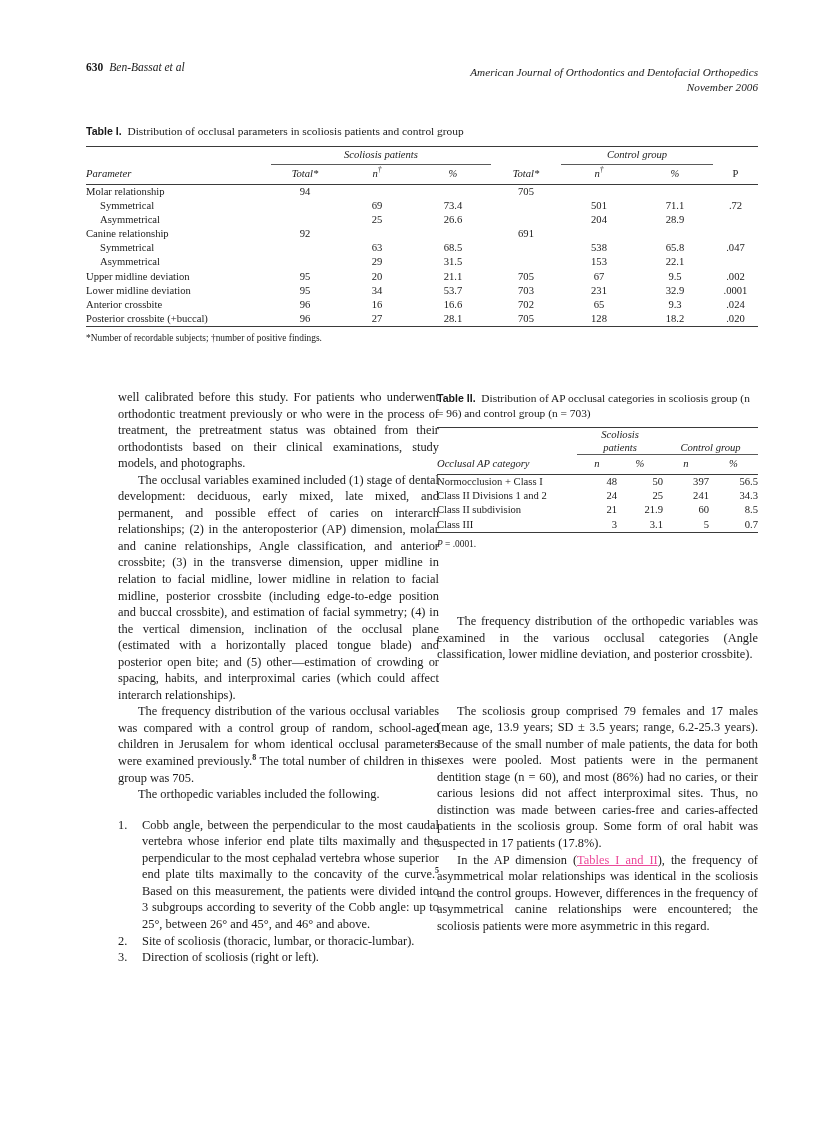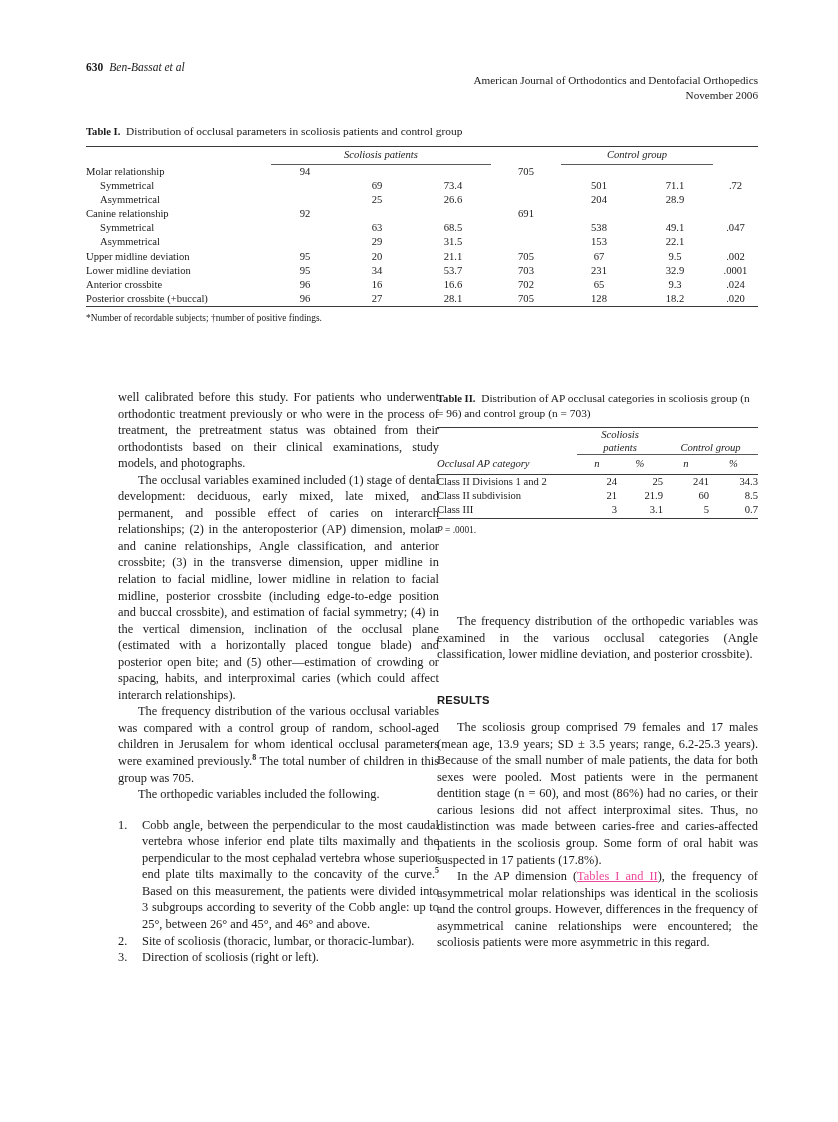--- a/index.html
+++ b/index.html
@@ -37,33 +37,34 @@
     white-space: nowrap;
   }
   .runhead-left .pageno {
     font-weight: bold;
     font-style: normal;
     margin-right: 6px;
   }
   .runhead-right {
     position: absolute;
     right: 0;
-    top: 12px;
+    top: 4px;
     text-align: right;
     font-size: 11.2px;
+    font-style: italic;
     line-height: 14.5px;
   }
 
   
   .tbl-caption {
     font-size: 11.4px;
     line-height: 15px;
   }
   .tbl-caption .tlabel {
-    font-family: Liberation Serif, serif;
+    font-family: Liberation Sans, sans-serif;
     font-weight: bold;
     font-size: 10.6px;
     margin-top: 20px;
   }
 
   table.data {
     border-collapse: collapse;
     font-size: 10.6px;
     width: 100%;
   }
@@ -185,20 +186,30 @@
         <col style="width:45px">
       </colgroup>
       <tbody>
         <tr class="grphead rule-top">
           <td></td>
           <td class="ctr ital grp-rule" colspan="3">Scoliosis patients</td>
           <td></td>
           <td class="ctr ital grp-rule" colspan="2">Control group</td>
           <td></td>
         </tr>
+        <tr class="colhead rule-bot">
+          <td class="lft ital">Parameter</td>
+          <td class="ctr ital">Total*</td>
+          <td class="ctr ital"><span>n</span><sup class="fn">†</sup></td>
+          <td class="ctr ital">%</td>
+          <td class="ctr ital">Total*</td>
+          <td class="ctr ital"><span>n</span><sup class="fn">†</sup></td>
+          <td class="ctr ital">%</td>
+          <td class="ctr">P</td>
+        </tr>
 
         <tr>
             <td class="lft">Molar relationship</td>
             <td class="ctr">94</td>
             <td class="ctr"></td>
             <td class="ctr"></td>
             <td class="ctr">705</td>
             <td class="ctr"></td>
             <td class="ctr"></td>
             <td class="ctr"></td>
@@ -233,21 +244,21 @@
             <td class="ctr"></td>
             <td class="ctr"></td>
           </tr>
         <tr>
             <td class="lft indent">Symmetrical</td>
             <td class="ctr"></td>
             <td class="ctr">63</td>
             <td class="ctr">68.5</td>
             <td class="ctr"></td>
             <td class="ctr">538</td>
-            <td class="ctr">49.1</td>
+            <td class="ctr">65.8</td>
             <td class="ctr">.047</td>
           </tr>
         <tr>
             <td class="lft indent">Asymmetrical</td>
             <td class="ctr"></td>
             <td class="ctr">29</td>
             <td class="ctr">31.5</td>
             <td class="ctr"></td>
             <td class="ctr">153</td>
             <td class="ctr">22.1</td>
@@ -323,20 +334,27 @@
         </tr>
         <tr class="colhead rule-bot">
           <td class="lft ital">Occlusal AP category</td>
           <td class="ctr ital">n</td>
           <td class="ctr ital">%</td>
           <td class="ctr ital">n</td>
           <td class="ctr ital">%</td>
         </tr>
 
         <tr>
+            <td class="lft">Normocclusion + Class I</td>
+            <td class="rgt">48</td>
+            <td class="rgt">50</td>
+            <td class="rgt">397</td>
+            <td class="rgt">56.5</td>
+          </tr>
+        <tr>
             <td class="lft">Class II Divisions 1 and 2</td>
             <td class="rgt">24</td>
             <td class="rgt">25</td>
             <td class="rgt">241</td>
             <td class="rgt">34.3</td>
           </tr>
         <tr>
             <td class="lft">Class II subdivision</td>
             <td class="rgt">21</td>
             <td class="rgt">21.9</td>
@@ -365,19 +383,18 @@
     <ol class="numlist">
       <li><span class="num">1.</span><span>Cobb angle, between the perpendicular to the most caudal vertebra whose inferior end plate tilts maximally and the perpendicular to the most cephalad vertebra whose superior end plate tilts maximally to the concavity of the curve.</span><sup class="ref">5</sup><span> Based on this measurement, the patients were divided into 3 subgroups according to severity of the Cobb angle: up to 25°, between 26° and 45°, and 46° and above.</span></li>
       <li><span class="num">2.</span><span>Site of scoliosis (thoracic, lumbar, or thoracic-lumbar).</span></li>
       <li><span class="num">3.</span><span>Direction of scoliosis (right or left).</span></li>
     </ol>
   </div>
 
   <div class="col" id="col-right">
     <p class="ind">The frequency distribution of the orthopedic variables was examined in the various occlusal categories (Angle classification, lower midline deviation, and posterior crossbite).</p>
     <div class="gap-results"></div>
-    <p class="secthead">RESULTS</p>
     <div class="gap-after-head"></div>
     <p class="ind">The scoliosis group comprised 79 females and 17 males (mean age, 13.9 years; SD ± 3.5 years; range, 6.2-25.3 years). Because of the small number of male patients, the data for both sexes were pooled. Most patients were in the permanent dentition stage (n = 60), and most (86%) had no caries, or their carious lesions did not affect interproximal sites. Thus, no distinction was made between caries-free and caries-affected patients in the scoliosis group. Some form of oral habit was suspected in 17 patients (17.8%).</p>
     <p class="ind"><span>In the AP dimension (</span><a class="xref" href="#">Tables I and II</a><span>), the frequency of asymmetrical molar relationships was identical in the scoliosis and the control groups. However, differences in the frequency of asymmetrical canine relationships were encountered; the scoliosis patients were more asymmetric in this regard.</span></p>
   </div>
 
 </div>
 
 </body></html>

